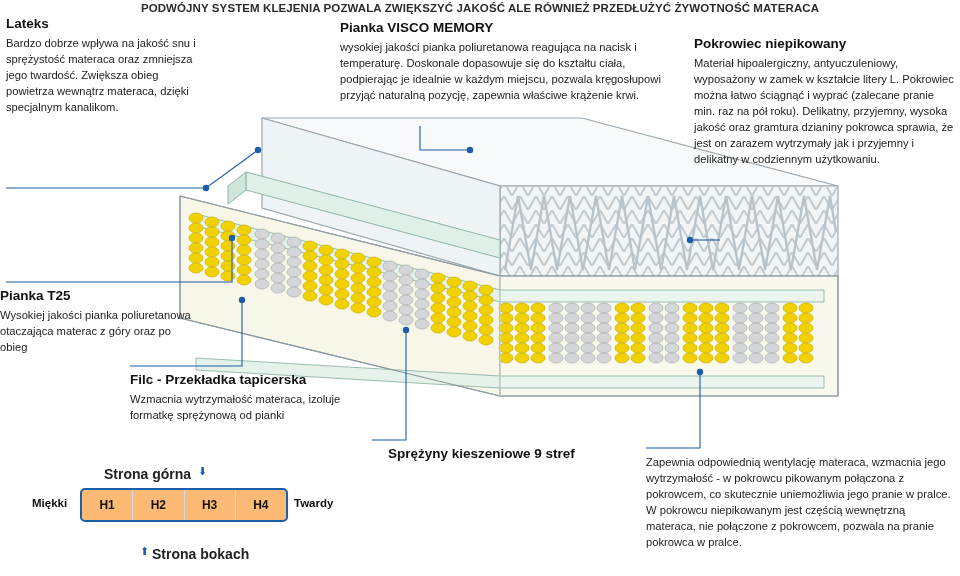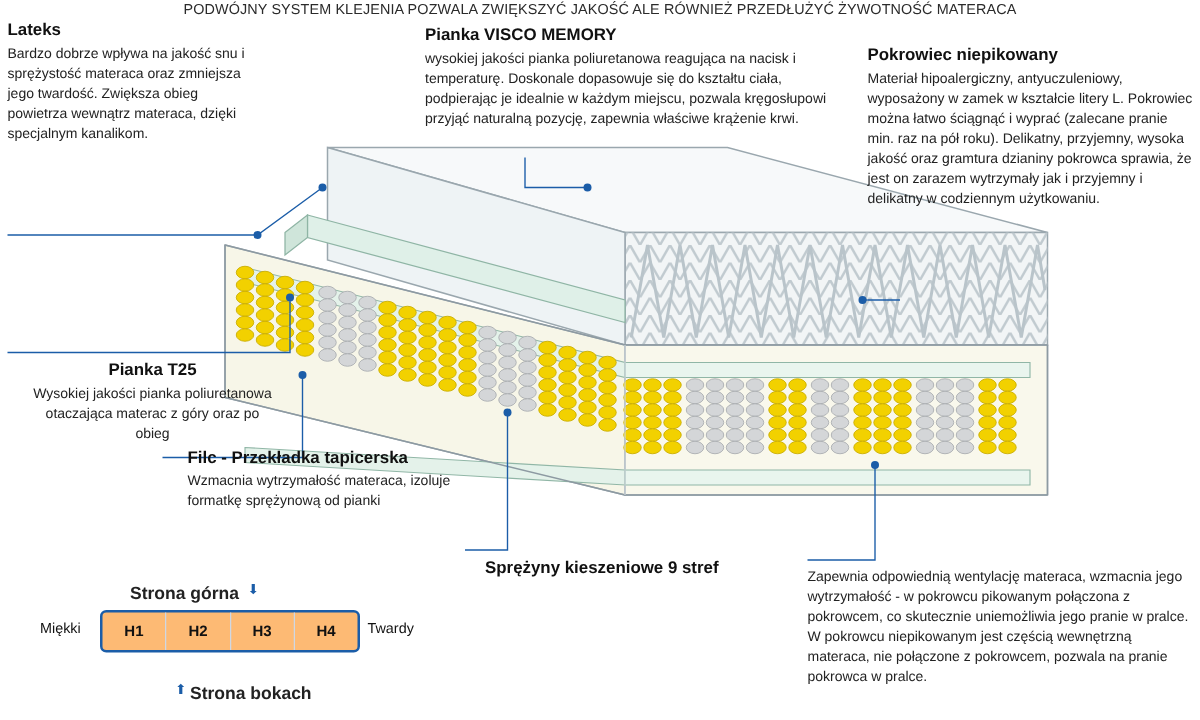--- a/index.html
+++ b/index.html
@@ -20,21 +20,21 @@
     overflow: hidden;
   }
   
   .banner {
     position: absolute;
     top: 2px;
     left: 0;
     width: 960px;
     text-align: center;
     font-size: 11.5px;
-    font-weight: normal;
+    font-weight: bold;
     letter-spacing: .1px;
     color: #2b2b2b;
   }
   
   .callout { position: absolute; }
   .callout .title {
     font-size: 13.5px;
     font-weight: bold;
     color: #111;
     margin: 0 0 4px 0;
@@ -43,22 +43,22 @@
   .callout .body {
     font-size: 11.2px;
     line-height: 1.42;
     color: #222;
     white-space: pre-line;
   }
   
   #c-lateks   { left: 6px;   top: 16px;  width: 196px; }
   #c-visco    { left: 340px; top: 20px;  width: 340px; }
   #c-pokrowiec{ left: 694px; top: 36px;  width: 260px; }
-  #c-t25      { left: 22px;   top: 288px; width: 200px; text-align: center; }
-  #c-filc     { left: 130px; top: 358px; width: 250px; margin-left: 20px; }
+  #c-t25      { left: 0;   top: 288px; width: 200px; }
+  #c-filc     { left: 130px; top: 372px; width: 250px; }
   #c-spr      { left: 388px; top: 446px; width: 270px; }
   #c-wlokno   { left: 646px; top: 455px; width: 310px; }
 
   
   #scale {
     position: absolute;
     left: 32px;
     top: 466px;
     width: 320px;
     height: 100px;
@@ -98,21 +98,21 @@
     font-size: 12px;
     font-weight: bold;
     color: #111;
     border-right: 1px solid #cfd8e4;
   }
   #scale .bar .cell:last-child { border-right: none; }
   #scale .soft, #scale .hard {
     position: absolute;
     top: 31px;
     font-size: 11.5px;
-    font-weight: normal;
+    font-weight: bold;
     color: #111;
   }
   #scale .soft { left: 0px; }
   #scale .hard { left: 262px; }
 
   
   svg.layer {
     position: absolute;
     left: 0; top: 0;
     width: 960px;

